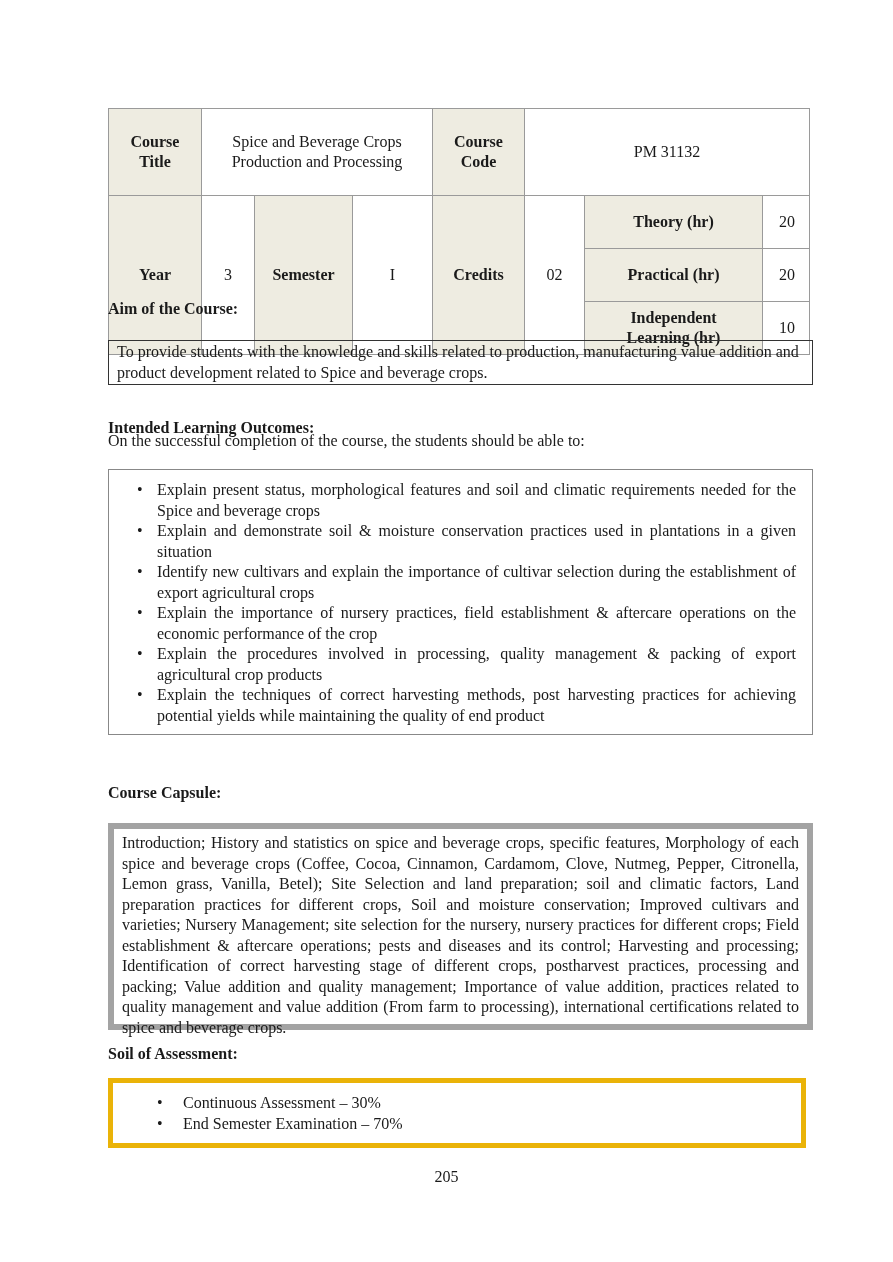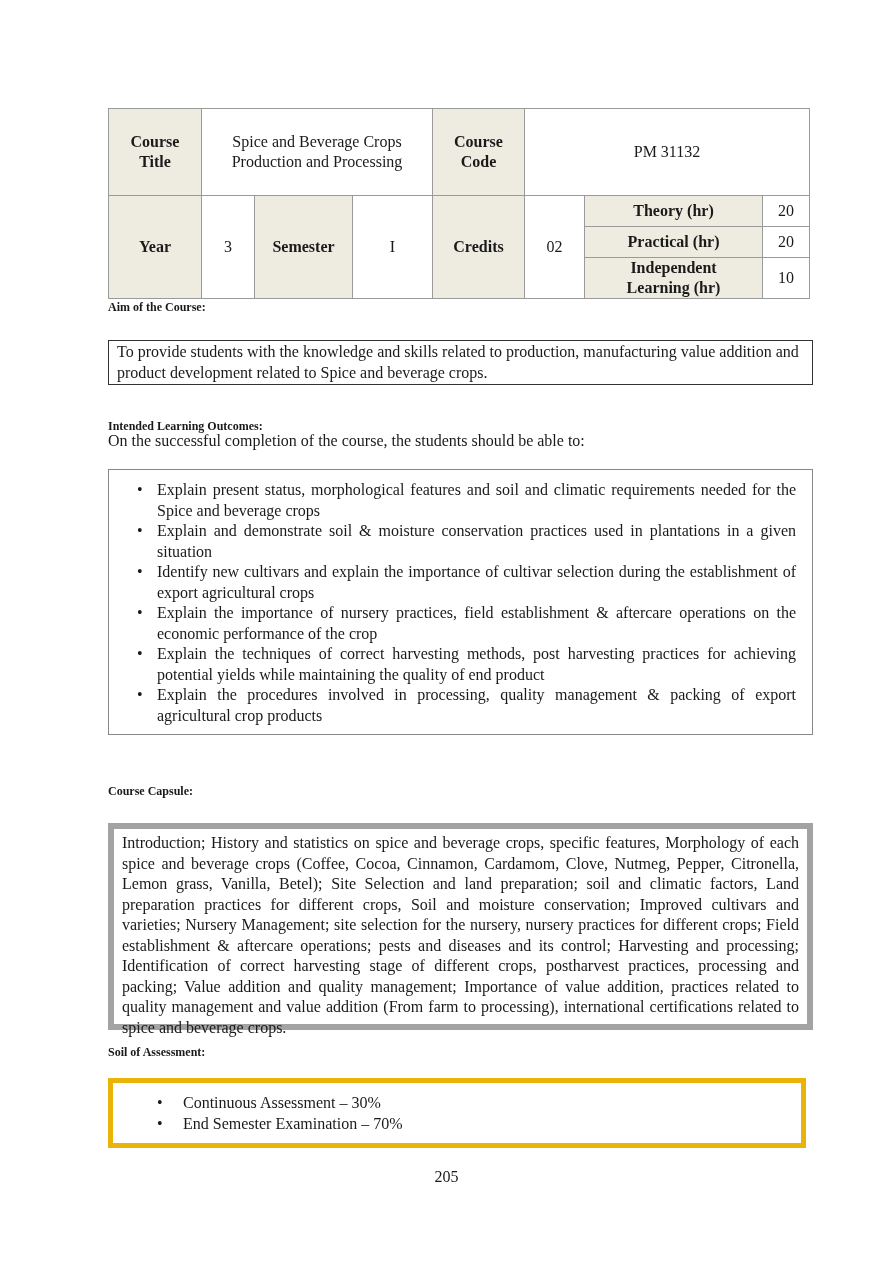--- a/index.html
+++ b/index.html
@@ -1,22 +1,22 @@
 <!DOCTYPE html>
 <html><head>
 <meta charset="utf-8">
 <style>
   html, body { margin: 0; padding: 0; background: #ffffff; }
   body { width: 893px; height: 1262px; position: relative; font-family: "Liberation Serif", "DejaVu Serif", serif; color: #1a1a1a; }
   .page { position: absolute; left: 108px; top: 108px; width: 702px; }
   table.info { border-collapse: collapse; width: 701px; table-layout: fixed; }
-  table.info td { border: 1px solid #9a9a9a; text-align: center; vertical-align: middle; font-size: 16px; line-height: 20px; padding: 5px; }
+  table.info td { border: 1px solid #9a9a9a; text-align: center; vertical-align: middle; font-size: 16px; line-height: 20px; padding: 16px; }
   td.hd { background: #eeece1; font-weight: bold; }
   td.val { background: #ffffff; }
-  .section-heading { font-weight: bold; font-size: 12px; margin: 0; position: absolute; left: 0; }
+  .section-heading { font-weight: bold; font-size: 16px; margin: 0; position: absolute; left: 0; }
   .box { position: absolute; left: 0; border: 1px solid #555; box-sizing: border-box; font-size: 16px; line-height: 20.5px; }
   .box.aim { border: 1.5px solid #333; padding: 1px 8px; width: 705px; }
   .box.ilo { border: 1px solid #888; width: 705px; padding: 2px 8px 0 8px; }
   .box.capsule { border: 6px solid #a3a3a3; width: 705px; padding: 4px 8px 0 8px; text-align: justify; }
   .box.assess { border: 5px solid #eab308; width: 698px; padding: 1px 0; }
   ul { margin: 8px; padding: 0; list-style: none; }
   ul.ilo-list li { position: relative; padding-left: 32px; text-align: justify; text-align-last: left; }
   ul.ilo-list li::before { content: "•"; position: absolute; left: 12px; top: 0; }
   ul.assess-list li { position: relative; padding-left: 62px; line-height: 21px; }
   ul.assess-list li::before { content: "•"; position: absolute; left: 36px; top: 0; }
@@ -74,22 +74,22 @@
 
   <h3 class="section-heading" style="top:311px;">Intended Learning Outcomes:</h3>
   <div class="intro" style="top:324px;">On the successful completion of the course, the students should be able to:</div>
 
   <div class="box ilo" style="top:361px;">
     <ul class="ilo-list">
       <li>Explain present status, morphological features and soil and climatic requirements needed for the  Spice and beverage crops</li>
       <li>Explain and demonstrate soil &amp; moisture conservation practices used in plantations in a given situation</li>
       <li>Identify new cultivars and explain the importance of cultivar selection during the establishment of export agricultural crops</li>
       <li>Explain the importance of nursery practices, field establishment &amp; aftercare operations on the economic performance of the crop</li>
+      <li>Explain the procedures involved in processing, quality management &amp; packing of export agricultural crop products</li>
       <li>Explain the techniques of correct harvesting methods, post harvesting practices for achieving potential yields while maintaining the quality of end product</li>
-      <li>Explain the procedures involved in processing, quality management &amp; packing of export agricultural crop products</li>
     </ul>
   </div>
 
   <h3 class="section-heading" style="top:676px;">Course Capsule:</h3>
   <div class="box capsule" style="top:715px; height:207px;">
     <span>Introduction; History and statistics on spice and beverage crops,  specific features, Morphology of each spice and beverage crops (Coffee, Cocoa, Cinnamon, Cardamom, Clove, Nutmeg, Pepper, Citronella, Lemon grass, Vanilla, Betel); Site Selection and land preparation; soil and climatic factors, Land preparation practices for different crops, Soil and moisture conservation; Improved cultivars and varieties; Nursery Management; site selection for the nursery, nursery practices for different crops; Field establishment &amp; aftercare operations; pests and diseases and its control; Harvesting and processing; Identification of correct harvesting stage of different crops, postharvest practices, processing and packing; Value addition and quality management; Importance of value addition, practices related to quality management and value addition (From farm to processing), international certifications related to spice and beverage crops.</span>
   </div>
 
   <h3 class="section-heading" style="top:937px;">Soil of Assessment:</h3>
   <div class="box assess" style="top:970px;">

